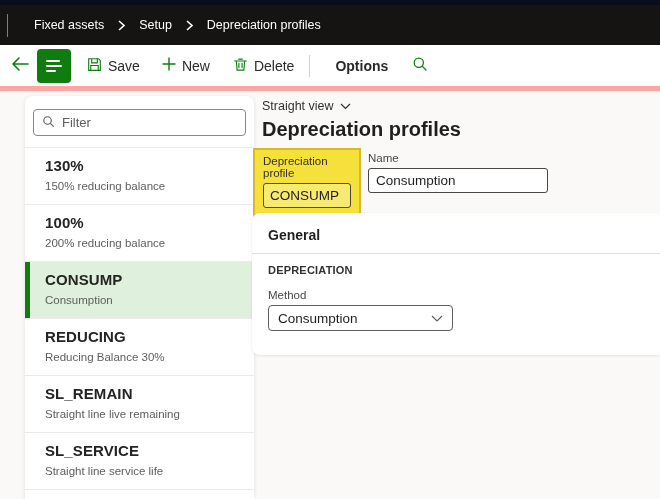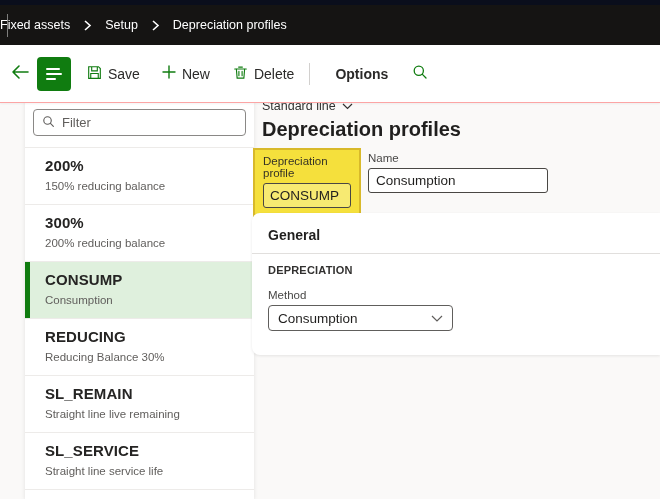--- a/index.html
+++ b/index.html
@@ -7,29 +7,29 @@
   body {
     position:relative; overflow:hidden;
     background:#FAF9F8;
     font-family:"Liberation Sans", sans-serif;
     -webkit-font-smoothing:antialiased;
   }
   
   .top-strip { height:5px; background:#0A0E1C; }
   .breadcrumb-bar {
     height:40px; background:#151413; display:flex; align-items:center;
-    position:relative;
+    padding-left:34px; position:relative;
   }
   .edge-line { position:absolute; left:7px; top:9px; width:1px; height:23px; background:rgba(255,255,255,.45); }
   .crumb { color:#FFFFFF; font-size:12.5px; cursor:pointer; }
   .crumb-sep { margin:0 13px; display:flex; align-items:center; }
   
   .toolbar {
-    height:58px; background:#FFFFFF; display:flex; align-items:center;
-    border-bottom:1px solid #fca5a5; box-shadow:0 1px 2px rgba(0,0,0,.05);
+    height:46px; background:#FFFFFF; display:flex; align-items:center;
+    border-bottom:5px solid #fca5a5; box-shadow:0 1px 2px rgba(0,0,0,.05);
     position:relative; z-index:2;
   }
   .back-btn { margin-left:10px; display:flex; align-items:center; cursor:pointer; }
   .nav-toggle {
     width:34px; height:34px; background:#107C10; border-radius:4px; margin-left:7px;
     display:flex; flex-direction:column; justify-content:center; gap:3px; padding-left:9px; cursor:pointer;
   }
   .nav-toggle .bar { height:2px; background:#FFFFFF; border-radius:1px; }
   .nav-toggle .b1 { width:14px; } .nav-toggle .b2 { width:16px; } .nav-toggle .b3 { width:10px; }
   .tb-btn { display:flex; align-items:center; gap:6px; font-size:14px; color:#2B2A29; cursor:pointer; }
@@ -183,25 +183,25 @@
       <span>
         <svg width="13" height="13" viewBox="0 0 16 16">
             <circle cx="6.8" cy="6.8" r="4.6" fill="none" stroke="#605E5C" stroke-width="1.4"></circle>
             <path d="M10.4 10.4L14 14" stroke="#605E5C" stroke-width="1.4" stroke-linecap="round"></path>
           </svg>
       </span>
       <input type="text" placeholder="Filter" style="">
     </div>
     <div class="list">
       <div class="list-item">
-        <div class="t">200%</div>
+        <div class="t">130%</div>
         <div class="s">150% reducing balance</div>
       </div>
       <div class="list-item">
-        <div class="t">300%</div>
+        <div class="t">100%</div>
         <div class="s">200% reducing balance</div>
       </div>
       <div class="list-item selected">
         <div class="t">CONSUMP</div>
         <div class="s">Consumption</div>
       </div>
       <div class="list-item">
         <div class="t">REDUCING</div>
         <div class="s">Reducing Balance 30%</div>
       </div>
@@ -211,21 +211,21 @@
       </div>
       <div class="list-item">
         <div class="t">SL_SERVICE</div>
         <div class="s">Straight line service life</div>
       </div>
     </div>
   </div>
 
   <div class="right-pane">
     <div class="view-row">
-      <span>Standard line</span>
+      <span>Straight view</span>
       <span>
         <svg width="11" height="7" viewBox="0 0 11 7">
             <path d="M1 1l4.5 4.5L10 1" fill="none" stroke="#323130" stroke-width="1.2"></path>
           </svg>
       </span>
     </div>
     <div class="page-title">Depreciation profiles</div>
 
     <div class="fields-row">
       <div class="highlight-box">

